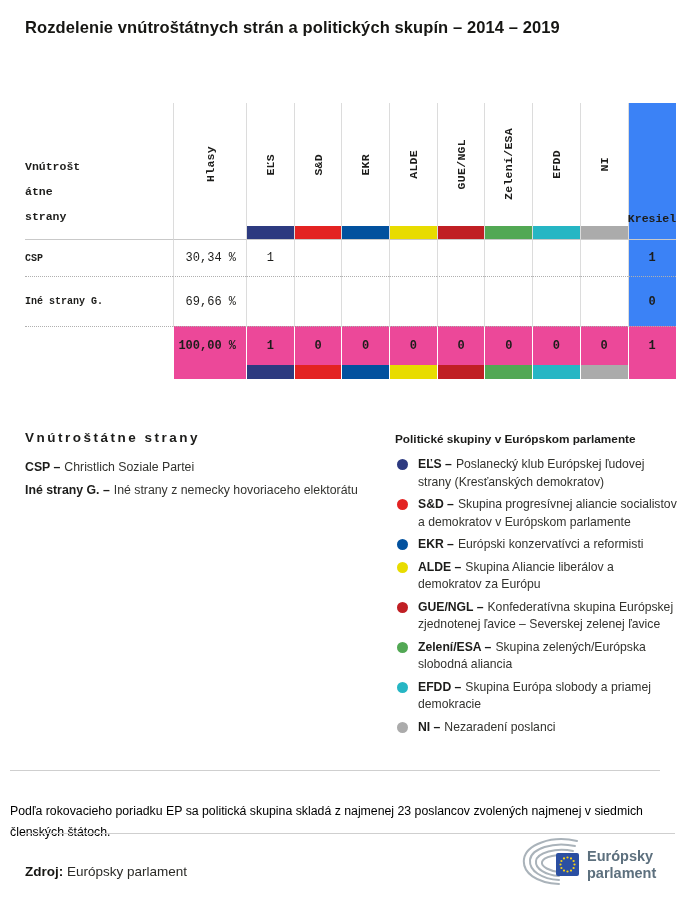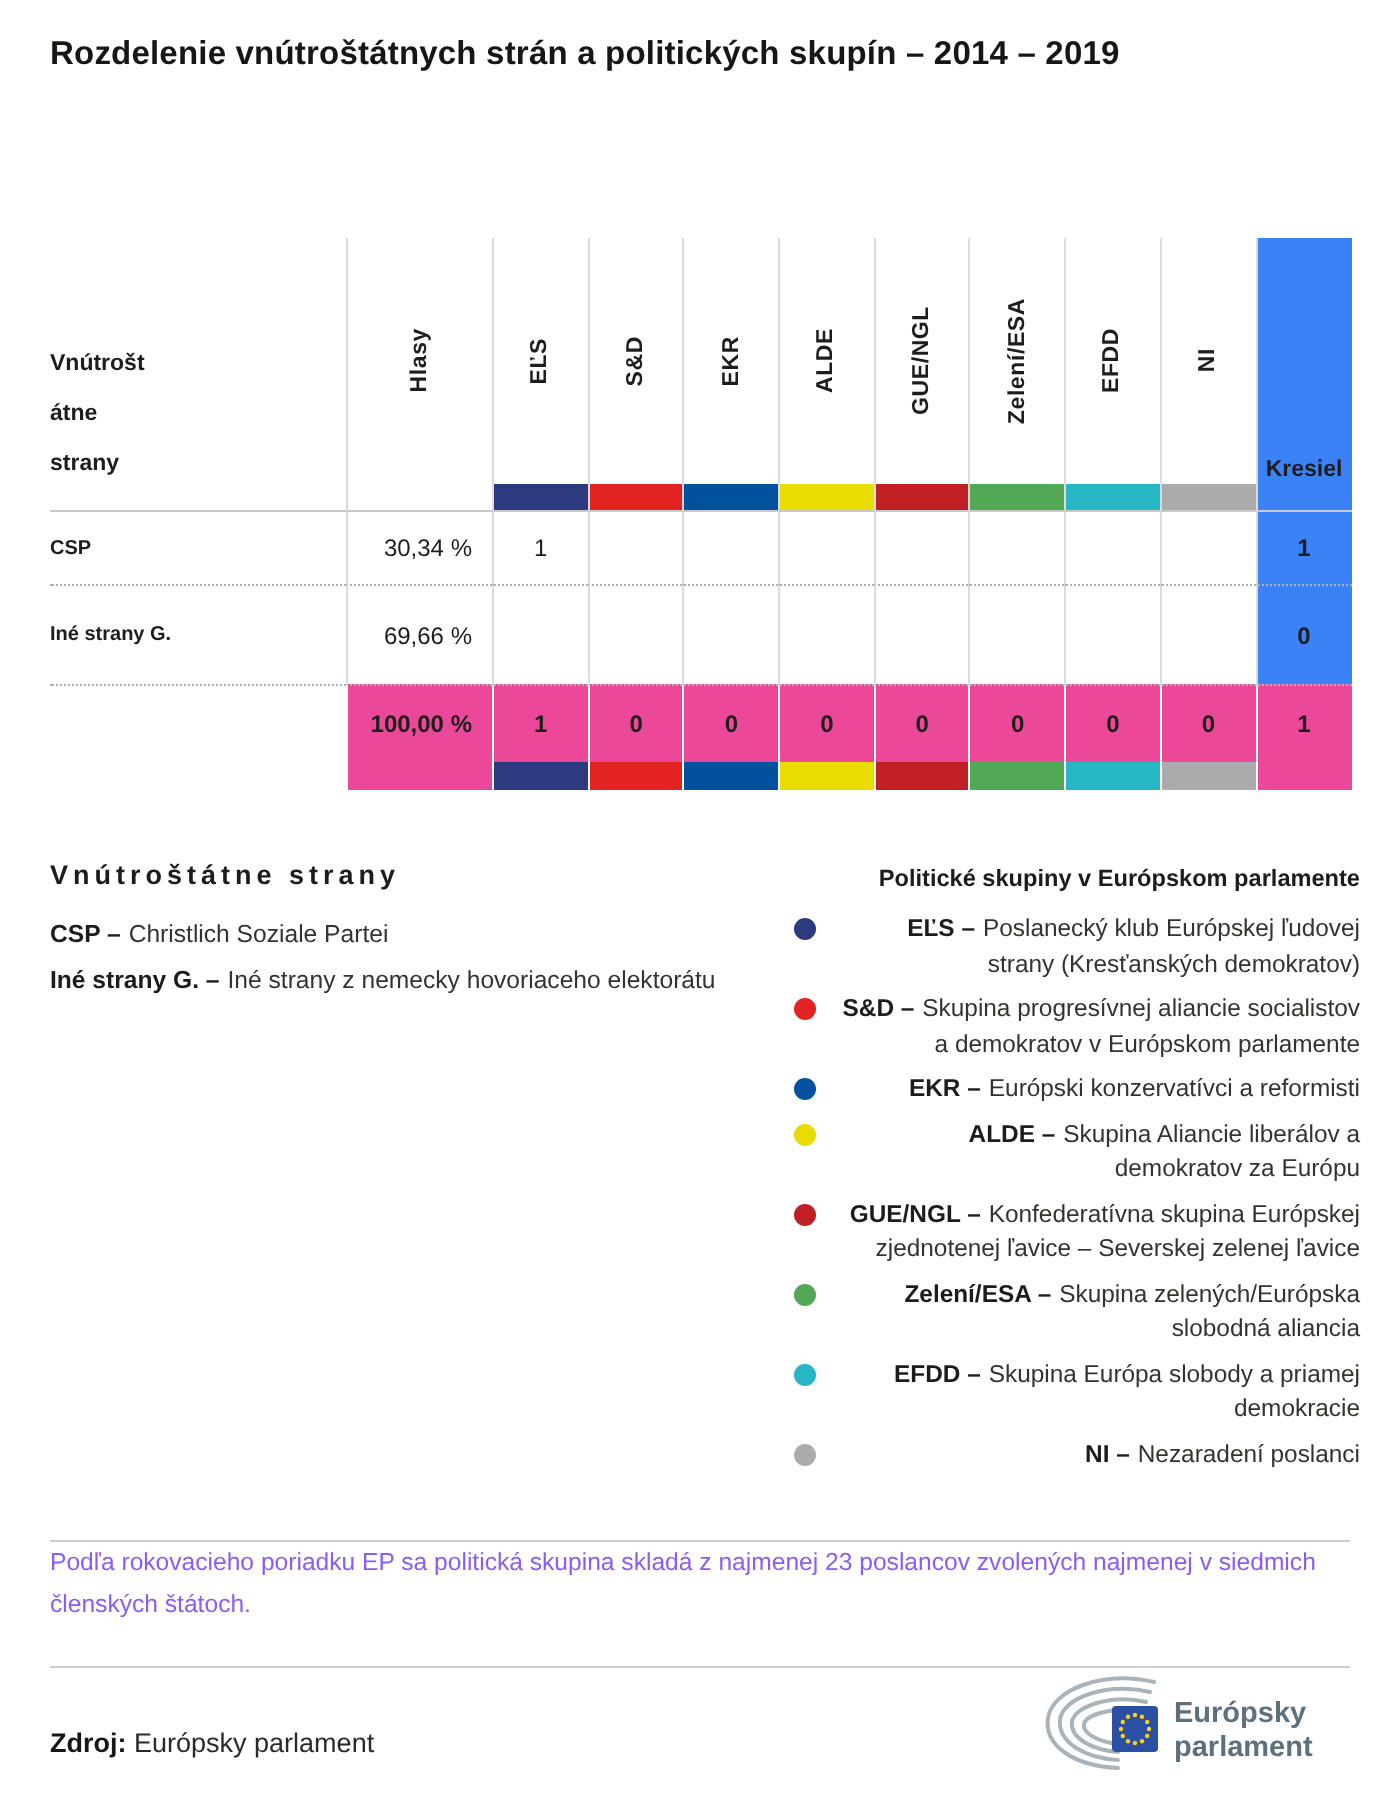--- a/index.html
+++ b/index.html
@@ -5,24 +5,24 @@
   * { margin:0; padding:0; box-sizing:border-box; }
   html,body { background:#fff; }
   .page { position:relative; width:695px; height:898px; background:#ffffff;
           font-family:"Liberation Sans", sans-serif; color:#1f1f1d; overflow:hidden; }
 
   
   .title    { position:absolute; left:25px; top:18px; font-size:16.5px; font-weight:700; color:#161613; letter-spacing:0.1px; }
   .subtitle { position:absolute; left:27px; top:47px; font-size:15.5px; font-weight:400; color:#3e3f3b; }
 
   
-  .tbl { position:absolute; left:25px; top:119px;
+  .tbl { position:absolute; left:25px; top:103px;
          display:grid;
          grid-template-columns:148px 73px repeat(8,47.7px) 48px;
-         grid-template-rows:137px 36px 50px 39px 14px; }
+         grid-template-rows:137px 36px 50px 39px 14px;font-family:Liberation Mono, monospace; }
   .cell { border-left:1px solid #dcdcdc; position:relative; font-size:12px; color:#1d1d1b;
           display:flex; align-items:center; }
   .c1 { border-left:none; }
   .head { border-bottom:1px solid #c9c9c9; }
   .corner { align-items:flex-end; padding:0 0 10px 0; }
   .corner .lines div { font-weight:700; font-size:11.5px; line-height:25px; }
   .rothead { justify-content:center; padding-bottom:13px; }
   .rot { writing-mode:vertical-rl; transform:rotate(180deg); font-weight:700; font-size:11.5px;
          letter-spacing:0.3px; white-space:nowrap; }
   .gbar { position:absolute; left:0; right:0; bottom:0; height:13px; }
@@ -36,29 +36,29 @@
   .gray   { background:#ec4899; border-left-color:#ffffff; }
   .bold   { font-weight:700; }
   .barcell { border-left:1px solid #ffffff; }
 
   
   .legend-parties { position:absolute; left:25px; top:430px; width:350px; }
   .legend-parties .lp-head { font-weight:700; font-size:13.5px; letter-spacing:2.5px; color:#1c1c1a; margin-bottom:15px; }
   .lp-item { font-size:12.3px; line-height:15px; margin-bottom:8px; color:#33332f; }
   .abbr { font-weight:700; color:#1c1c1a; margin-right:4px; }
 
-  .legend-groups { position:absolute; left:395px; top:432px; width:285px;text-align:right; }
+  .legend-groups { position:absolute; left:395px; top:432px; width:285px; }
   .legend-groups .lg-head { font-weight:700; font-size:11.8px; color:#1c1c1a; margin-bottom:10px; }
   .lg-item { display:flex; align-items:flex-start; margin-bottom:5px; }
   .dot { width:11px; height:11px; border-radius:50%; flex:0 0 11px; margin:3px 10px 0 2px; }
   .lg-text { font-size:12.2px; line-height:17.5px; color:#33332f; width:262px; }
 
   
-  .footnote { position:absolute; left:25px; top:770px; width:650px; border-top:1px solid #cfcfcf;
-              padding-top:0; font-size:12.3px; line-height:21px; color:#8b5cf6; }
+  .footnote { position:absolute; left:10px; top:770px; width:650px; border-top:1px solid #cfcfcf;
+              padding-top:30px; font-size:12.3px; line-height:21px; color:#000000; }
   .rule2 { position:absolute; left:25px; top:833px; width:650px; border-top:1px solid #cfcfcf; }
   .source { position:absolute; left:25px; top:864px; font-size:13.5px; color:#2a2a27; }
   .source .src-label { font-weight:700; color:#161613; }
 
   .ep-logo { position:absolute; right:22px; top:836px; width:152px; height:56px; }
   .ep-logo text { font-family:"Liberation Sans", sans-serif; font-weight:700; font-size:14.5px; }
 </style>
 </head>
 <body>
 

